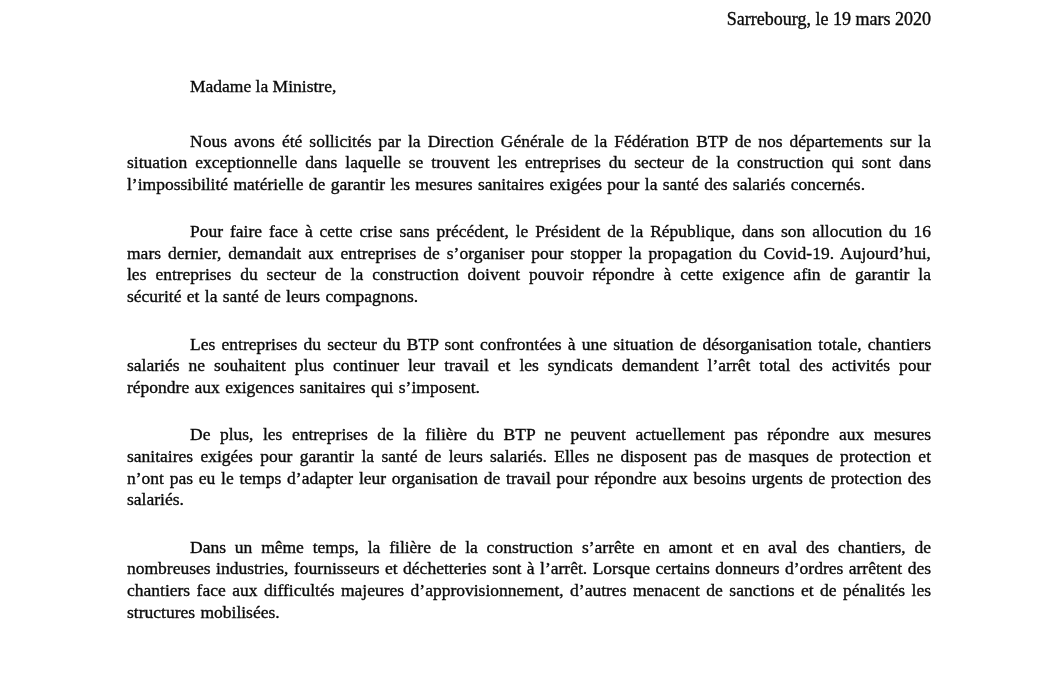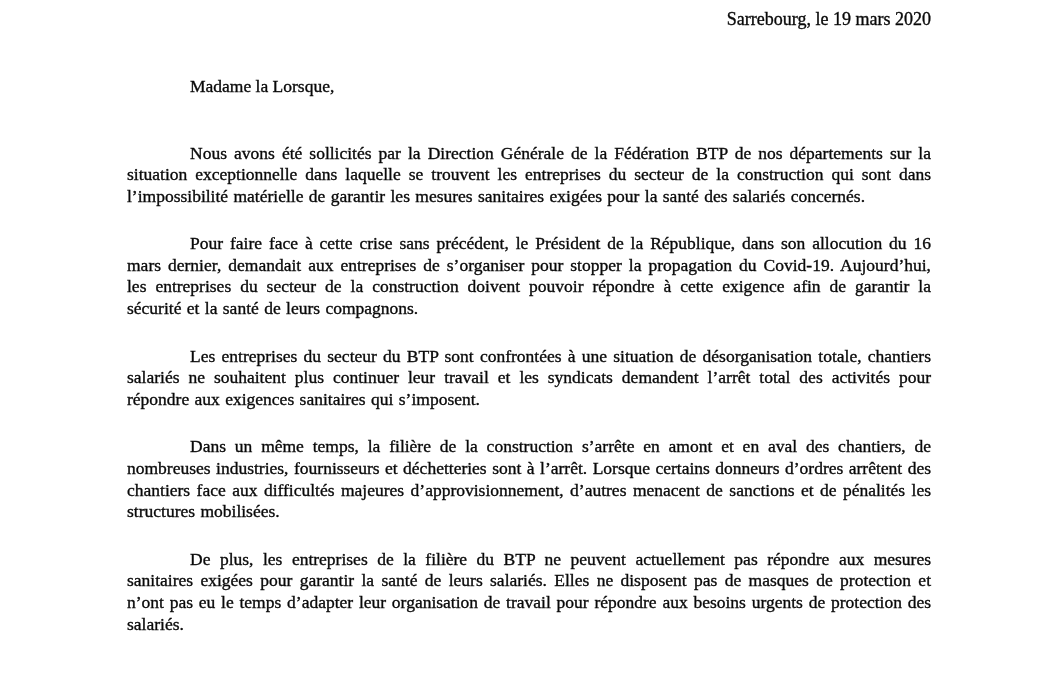--- a/index.html
+++ b/index.html
@@ -29,43 +29,43 @@
     line-height: 22px;
     white-space: nowrap;
   }
   .salutation {
     margin-top: 46px;
     padding-left: 63px;
     font-size: 17.5px;
     line-height: 21.5px;
   }
   .body-paragraphs {
-    margin-top: 45px;
+    margin-top: 33px;
   }
   .para {
     margin: 0 0 26px 0;
     font-size: 17.5px;
     line-height: 21.6px;
     text-align: justify;
     text-indent: 63px;
     word-spacing: 1px;
   }
 </style>
 </head>
 <body>
 
 <div class="page">
   <div class="content">
 
     <div class="dateline">Sarrebourg, le 19 mars 2020</div>
 
-    <div class="salutation">Madame la Lorsque,</div>
+    <div class="salutation">Madame la Ministre,</div>
 
     <div class="body-paragraphs">
       <p class="para">Nous avons été sollicités par la Direction Générale de la Fédération BTP de nos départements sur la situation exceptionnelle dans laquelle se trouvent les entreprises du secteur de la construction qui sont dans l’impossibilité matérielle de garantir les mesures sanitaires exigées pour la santé des salariés concernés.</p>
       <p class="para">Pour faire face à cette crise sans précédent, le Président de la République, dans son allocution du 16 mars dernier, demandait aux entreprises de s’organiser pour stopper la propagation du Covid-19. Aujourd’hui, les entreprises du secteur de la construction doivent pouvoir répondre à cette exigence afin de garantir la sécurité et la santé de leurs compagnons.</p>
       <p class="para">Les entreprises du secteur du BTP sont confrontées à une situation de désorganisation totale, chantiers salariés ne souhaitent plus continuer leur travail et les syndicats demandent l’arrêt total des activités pour répondre aux exigences sanitaires qui s’imposent.</p>
+      <p class="para">De plus, les entreprises de la filière du BTP ne peuvent actuellement pas répondre aux mesures sanitaires exigées pour garantir la santé de leurs salariés. Elles ne disposent pas de masques de protection et n’ont pas eu le temps d’adapter leur organisation de travail pour répondre aux besoins urgents de protection des salariés.</p>
       <p class="para">Dans un même temps, la filière de la construction s’arrête en amont et en aval des chantiers, de nombreuses industries, fournisseurs et déchetteries sont à l’arrêt. Lorsque certains donneurs d’ordres arrêtent des chantiers face aux difficultés majeures d’approvisionnement, d’autres menacent de sanctions et de pénalités les structures mobilisées.</p>
-      <p class="para">De plus, les entreprises de la filière du BTP ne peuvent actuellement pas répondre aux mesures sanitaires exigées pour garantir la santé de leurs salariés. Elles ne disposent pas de masques de protection et n’ont pas eu le temps d’adapter leur organisation de travail pour répondre aux besoins urgents de protection des salariés.</p>
     </div>
 
   </div>
 </div>
 
 </body></html>

